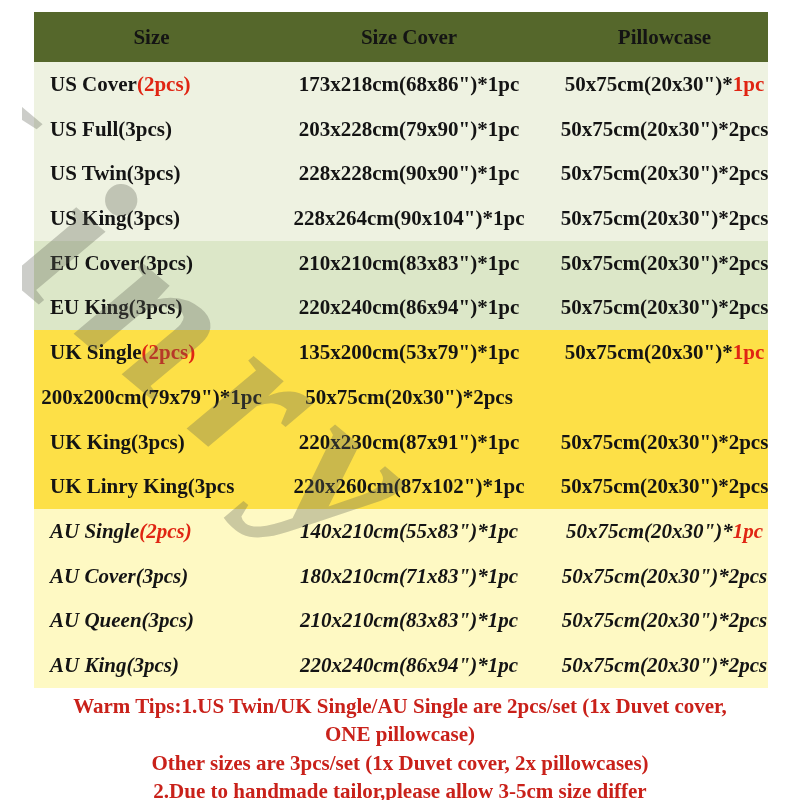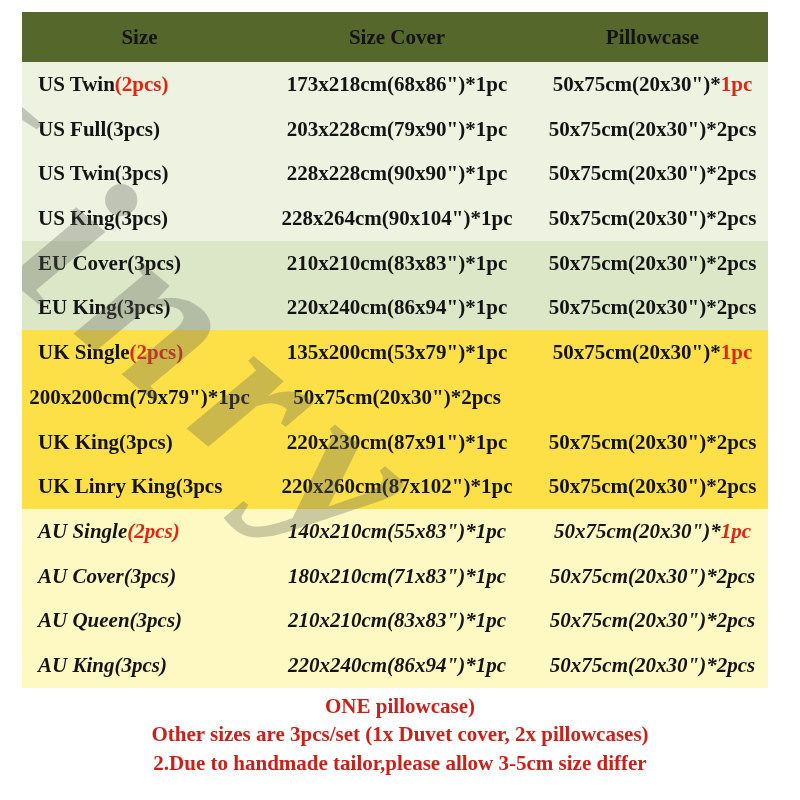--- a/index.html
+++ b/index.html
@@ -19,20 +19,21 @@
     display: flex;
     flex-direction: column;
     overflow: hidden;
   }
 
   .row {
     display: grid;
     grid-template-columns: 235px 280px 231px;
     align-items: center;
     flex: 1;
+    margin-left: 12px;
   }
 
   .header-row {
     flex: 0 0 50px;
     background: #55672b;
     color: #1c2412;
     font-weight: bold;
     font-size: 28px;
   }
   .header-row .cell { text-align: center; }
@@ -86,21 +87,21 @@
 
 <div class="size-table">
 
   <div class="row header-row">
     <div class="cell">Size</div>
     <div class="cell">Size Cover</div>
     <div class="cell">Pillowcase</div>
   </div>
 
   <div class="row sec-us">
-    <div class="cell size"><span>US Twin</span><span class="red">(2pcs)</span></div>
+    <div class="cell size"><span>US Cover</span><span class="red">(2pcs)</span></div>
     <div class="cell center">173x218cm(68x86")*1pc</div>
     <div class="cell center"><span>50x75cm(20x30")*</span><span class="red">1pc</span></div>
   </div>
 
   <div class="row sec-us">
     <div class="cell size"><span>US Full(3pcs)</span><span class="red"></span></div>
     <div class="cell center">203x228cm(79x90")*1pc</div>
     <div class="cell center"><span>50x75cm(20x30")*2pcs</span><span class="red"></span></div>
   </div>
 
@@ -172,16 +173,17 @@
   <div class="row sec-au">
     <div class="cell size"><span>AU King(3pcs)</span><span class="red"></span></div>
     <div class="cell center">220x240cm(86x94")*1pc</div>
     <div class="cell center"><span>50x75cm(20x30")*2pcs</span><span class="red"></span></div>
   </div>
 
   <div class="watermark">Linry</div>
 </div>
 
 <div class="tips">
+  <div>Warm Tips:1.US Twin/UK Single/AU Single are 2pcs/set (1x Duvet cover,</div>
   <div>ONE pillowcase)</div>
   <div>Other sizes are 3pcs/set (1x Duvet cover, 2x pillowcases)</div>
   <div>2.Due to handmade tailor,please allow 3-5cm size differ</div>
 </div>
 
 </body></html>

